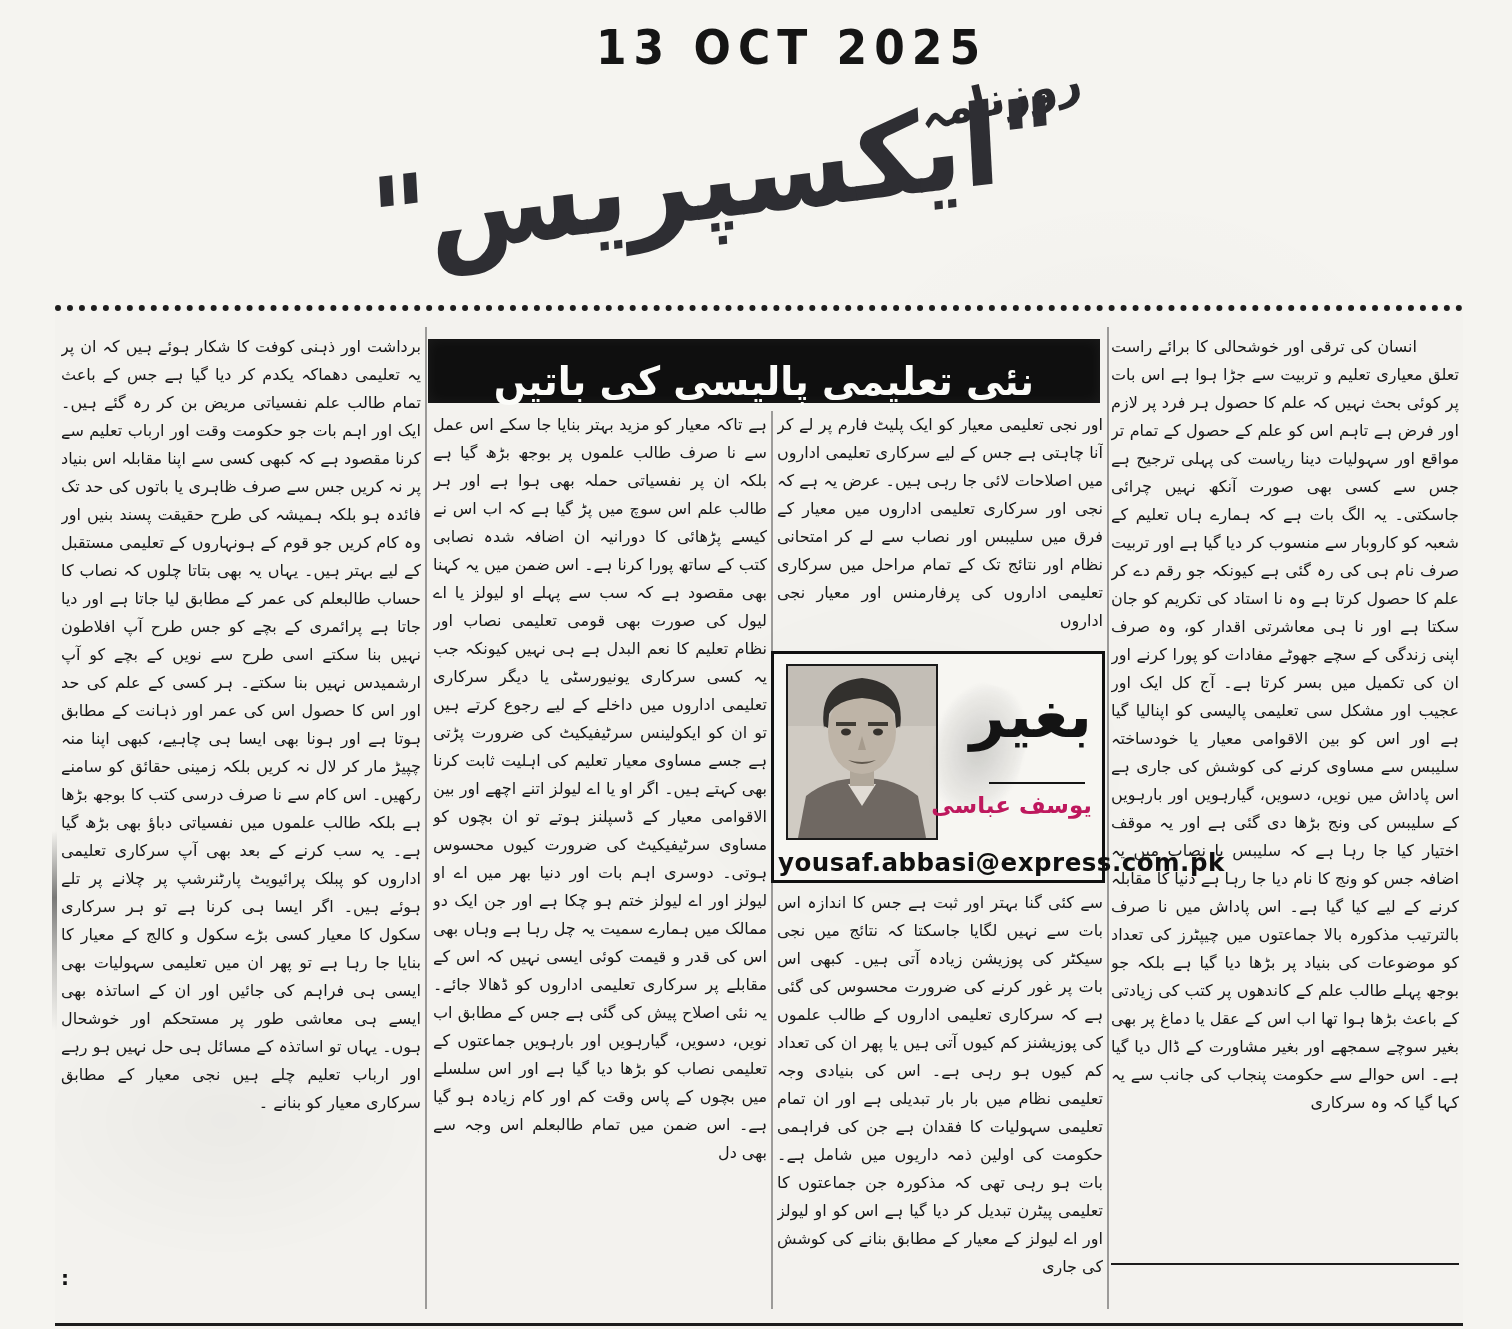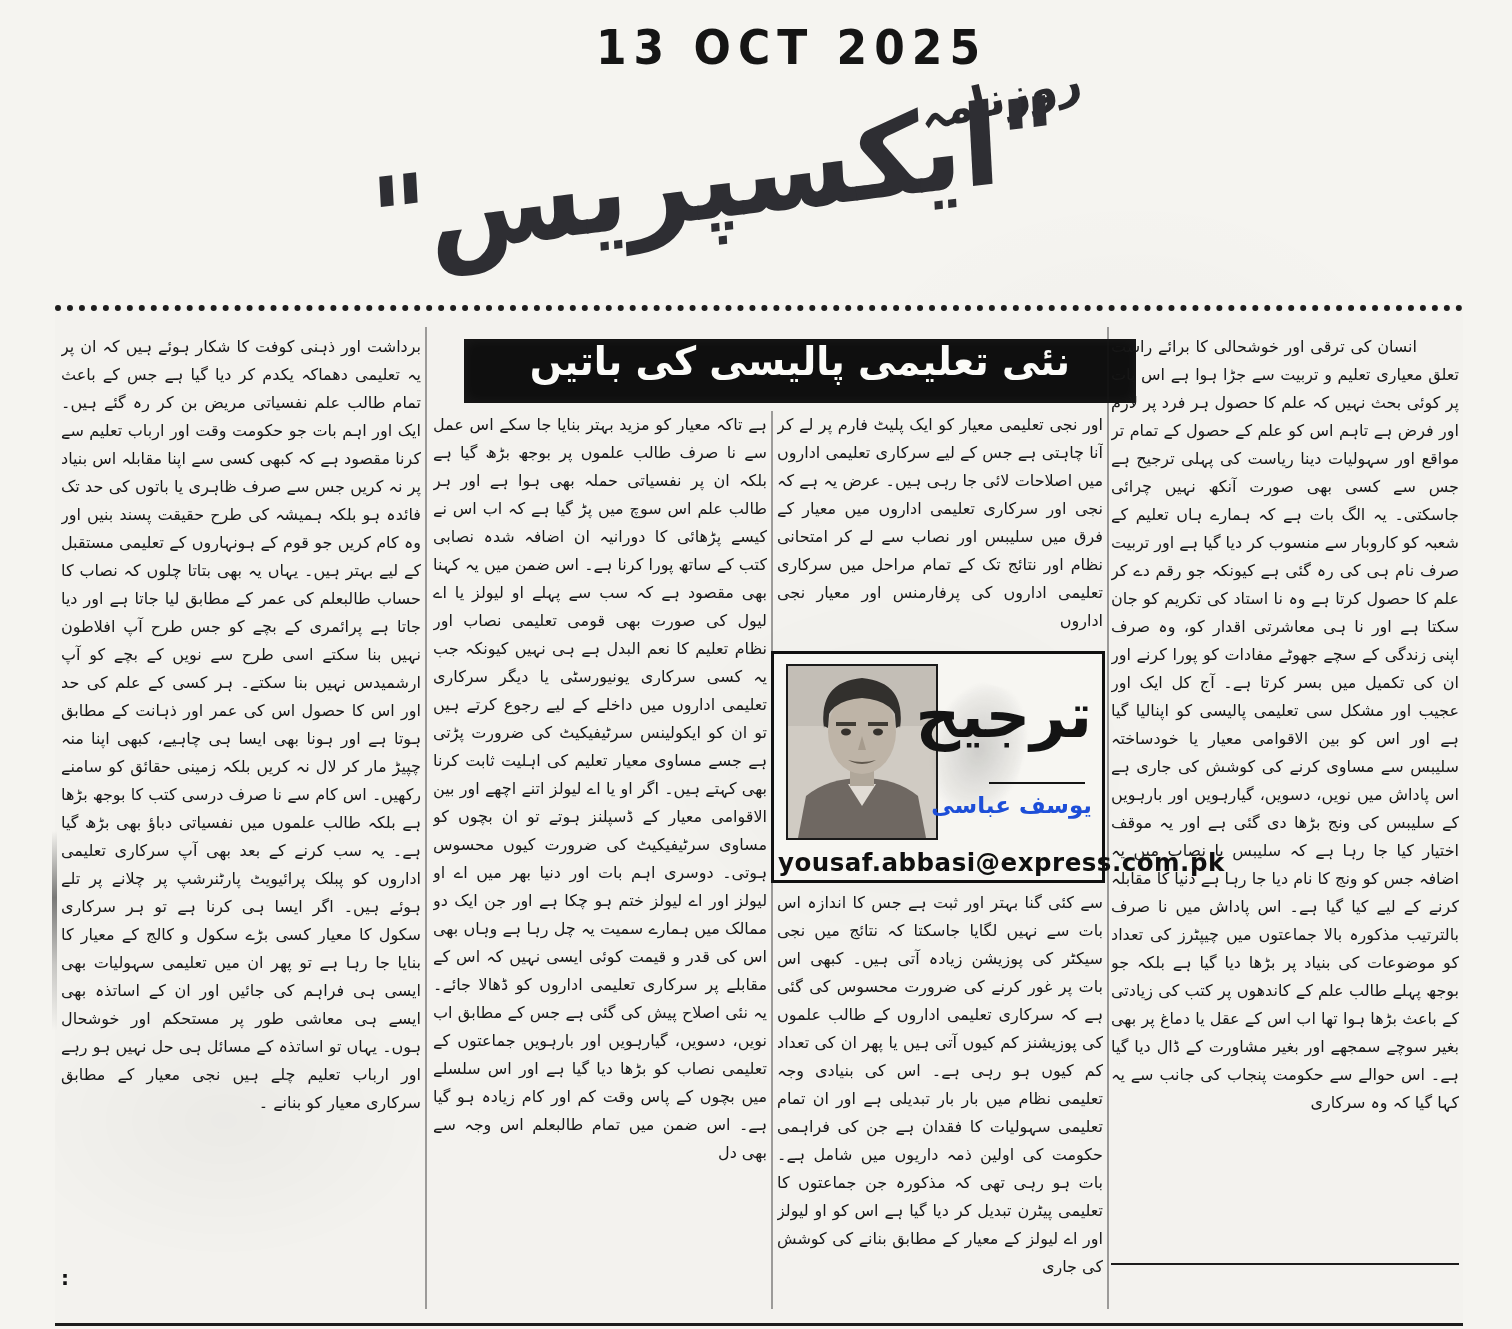--- a/index.html
+++ b/index.html
@@ -53,23 +53,22 @@
     font-size:16px;line-height:28px;color:#181818;
     overflow:hidden;
     font-family:"DejaVu Sans",sans-serif;
     text-align-last:right;
   }
   .col.first-indent{text-indent:42px;}
   .divider{position:absolute;width:2px;background:rgba(25,25,25,.4);}
   .banner{
     position:absolute;left:373px;top:28px;width:672px;height:64px;
     background:#0f0f0f;color:#fbfbf8;
-    display:flex;align-items:flex-start;justify-content:center;
+    display:flex;align-items:flex-end;justify-content:center;
     box-shadow:inset 0 0 14px rgba(255,255,255,0.06);
-    margin-left:36px;
   }
   .banner .headline{
     direction:rtl;font-size:38px;font-weight:bold;letter-spacing:1px;
     transform:scaleY(1.05);white-space:nowrap;
   }
   
   .author-box{
     position:absolute;left:716px;top:340px;width:334px;height:232px;
     border:3px solid #101010;background:#f7f6f2;box-sizing:border-box;
   }
@@ -80,21 +79,21 @@
   .author-smudge{
     position:absolute;left:160px;top:30px;width:90px;height:130px;
     background:radial-gradient(ellipse at 50% 50%, rgba(60,60,60,.22), rgba(90,90,90,.08) 60%, transparent 75%);
     filter:blur(1px);transform:rotate(15deg);
   }
   .columnist{
     position:absolute;right:10px;top:2px;width:110px;text-align:center;direction:rtl;
   }
   .columnist .col-name{font-size:62px;font-weight:bold;color:#141414;line-height:120px;}
   .columnist .rule{width:96px;height:2px;background:#141414;margin:6px auto 8px auto;}
-  .columnist .writer{font-size:23px;font-weight:bold;color:#1d4ed8;white-space:nowrap;}
+  .columnist .writer{font-size:23px;font-weight:bold;color:#be185d;white-space:nowrap;}
   .author-email{
     position:absolute;left:4px;bottom:3px;width:calc(100% - 8px);
     text-align:center;font-size:24.5px;font-weight:bold;color:#101010;
     letter-spacing:0.5px;font-family:"DejaVu Sans",sans-serif;
     white-space:nowrap;
   }
   
   .edge-streak{
     position:absolute;left:-3px;top:520px;width:5px;height:200px;
     background:linear-gradient(to bottom, transparent, rgba(20,20,20,.55), rgba(20,20,20,.2), transparent);
@@ -152,21 +151,21 @@
           <ellipse cx="90" cy="66" rx="5" ry="3.4" fill="#2e2b26"></ellipse>
 
           <path d="M74 70 L70 84 L78 84 Z" fill="#a89e8e"></path>
           <path d="M60 94 Q74 102 88 94 Q74 98 60 94 Z" fill="#5d554a"></path>
 
           <rect x="0" y="0" width="148" height="172" fill="#8a857d" opacity="0.07"></rect>
         </svg>
       </div>
       <div class="author-smudge"></div>
       <div class="columnist">
-        <div class="col-name">ترجیح</div>
+        <div class="col-name">بغیر</div>
         <div class="rule"></div>
         <div class="writer">یوسف عباسی</div>
       </div>
       <div class="author-email">yousaf.abbasi@express.com.pk</div>
     </div>
 
     <div class="col" style="left:722px;top:578px;width:326px;height:420px;">سے کئی گنا بہتر اور ثبت ہے جس کا اندازہ اس بات سے نہیں لگایا جاسکتا کہ نتائج میں نجی سیکٹر کی پوزیشن زیادہ آتی ہیں۔ کبھی اس بات پر غور کرنے کی ضرورت محسوس کی گئی ہے کہ سرکاری تعلیمی اداروں کے طالب علموں کی پوزیشنز کم کیوں آتی ہیں یا پھر ان کی تعداد کم کیوں ہو رہی ہے۔ اس کی بنیادی وجہ تعلیمی نظام میں بار بار تبدیلی ہے اور ان تمام تعلیمی سہولیات کا فقدان ہے جن کی فراہمی حکومت کی اولین ذمہ داریوں میں شامل ہے۔ بات ہو رہی تھی کہ مذکورہ جن جماعتوں کا تعلیمی پیٹرن تبدیل کر دیا گیا ہے اس کو او لیولز اور اے لیولز کے معیار کے مطابق بنانے کی کوشش کی جاری</div>
 
     <div class="col first-indent" style="left:1056px;top:22px;width:348px;height:928px;">انسان کی ترقی اور خوشحالی کا برائے راست تعلق معیاری تعلیم و تربیت سے جڑا ہوا ہے اس بات پر کوئی بحث نہیں کہ علم کا حصول ہر فرد پر لازم اور فرض ہے تاہم اس کو علم کے حصول کے تمام تر مواقع اور سہولیات دینا ریاست کی پہلی ترجیح ہے جس سے کسی بھی صورت آنکھ نہیں چرائی جاسکتی۔ یہ الگ بات ہے کہ ہمارے ہاں تعلیم کے شعبہ کو کاروبار سے منسوب کر دیا گیا ہے اور تربیت صرف نام ہی کی رہ گئی ہے کیونکہ جو رقم دے کر علم کا حصول کرتا ہے وہ نا استاد کی تکریم کو جان سکتا ہے اور نا ہی معاشرتی اقدار کو، وہ صرف اپنی زندگی کے سچے جھوٹے مفادات کو پورا کرنے اور ان کی تکمیل میں بسر کرتا ہے۔ آج کل ایک اور عجیب اور مشکل سی تعلیمی پالیسی کو اپنالیا گیا ہے اور اس کو بین الاقوامی معیار یا خودساختہ سلیبس سے مساوی کرنے کی کوشش کی جاری ہے اس پاداش میں نویں، دسویں، گیارہویں اور بارہویں کے سلیبس کی ونج بڑھا دی گئی ہے اور یہ موقف اختیار کیا جا رہا ہے کہ سلیبس یا نصاب میں یہ اضافہ جس کو ونج کا نام دیا جا رہا ہے دنیا کا مقابلہ کرنے کے لیے کیا گیا ہے۔ اس پاداش میں نا صرف بالترتیب مذکورہ بالا جماعتوں میں چیپٹرز کی تعداد کو موضوعات کی بنیاد پر بڑھا دیا گیا ہے بلکہ جو بوجھ پہلے طالب علم کے کاندھوں پر کتب کی زیادتی کے باعث بڑھا ہوا تھا اب اس کے عقل یا دماغ پر بھی بغیر سوچے سمجھے اور بغیر مشاورت کے ڈال دیا گیا ہے۔ اس حوالے سے حکومت پنجاب کی جانب سے یہ کہا گیا کہ وہ سرکاری</div>
     <div class="right-col-endrule"></div>

